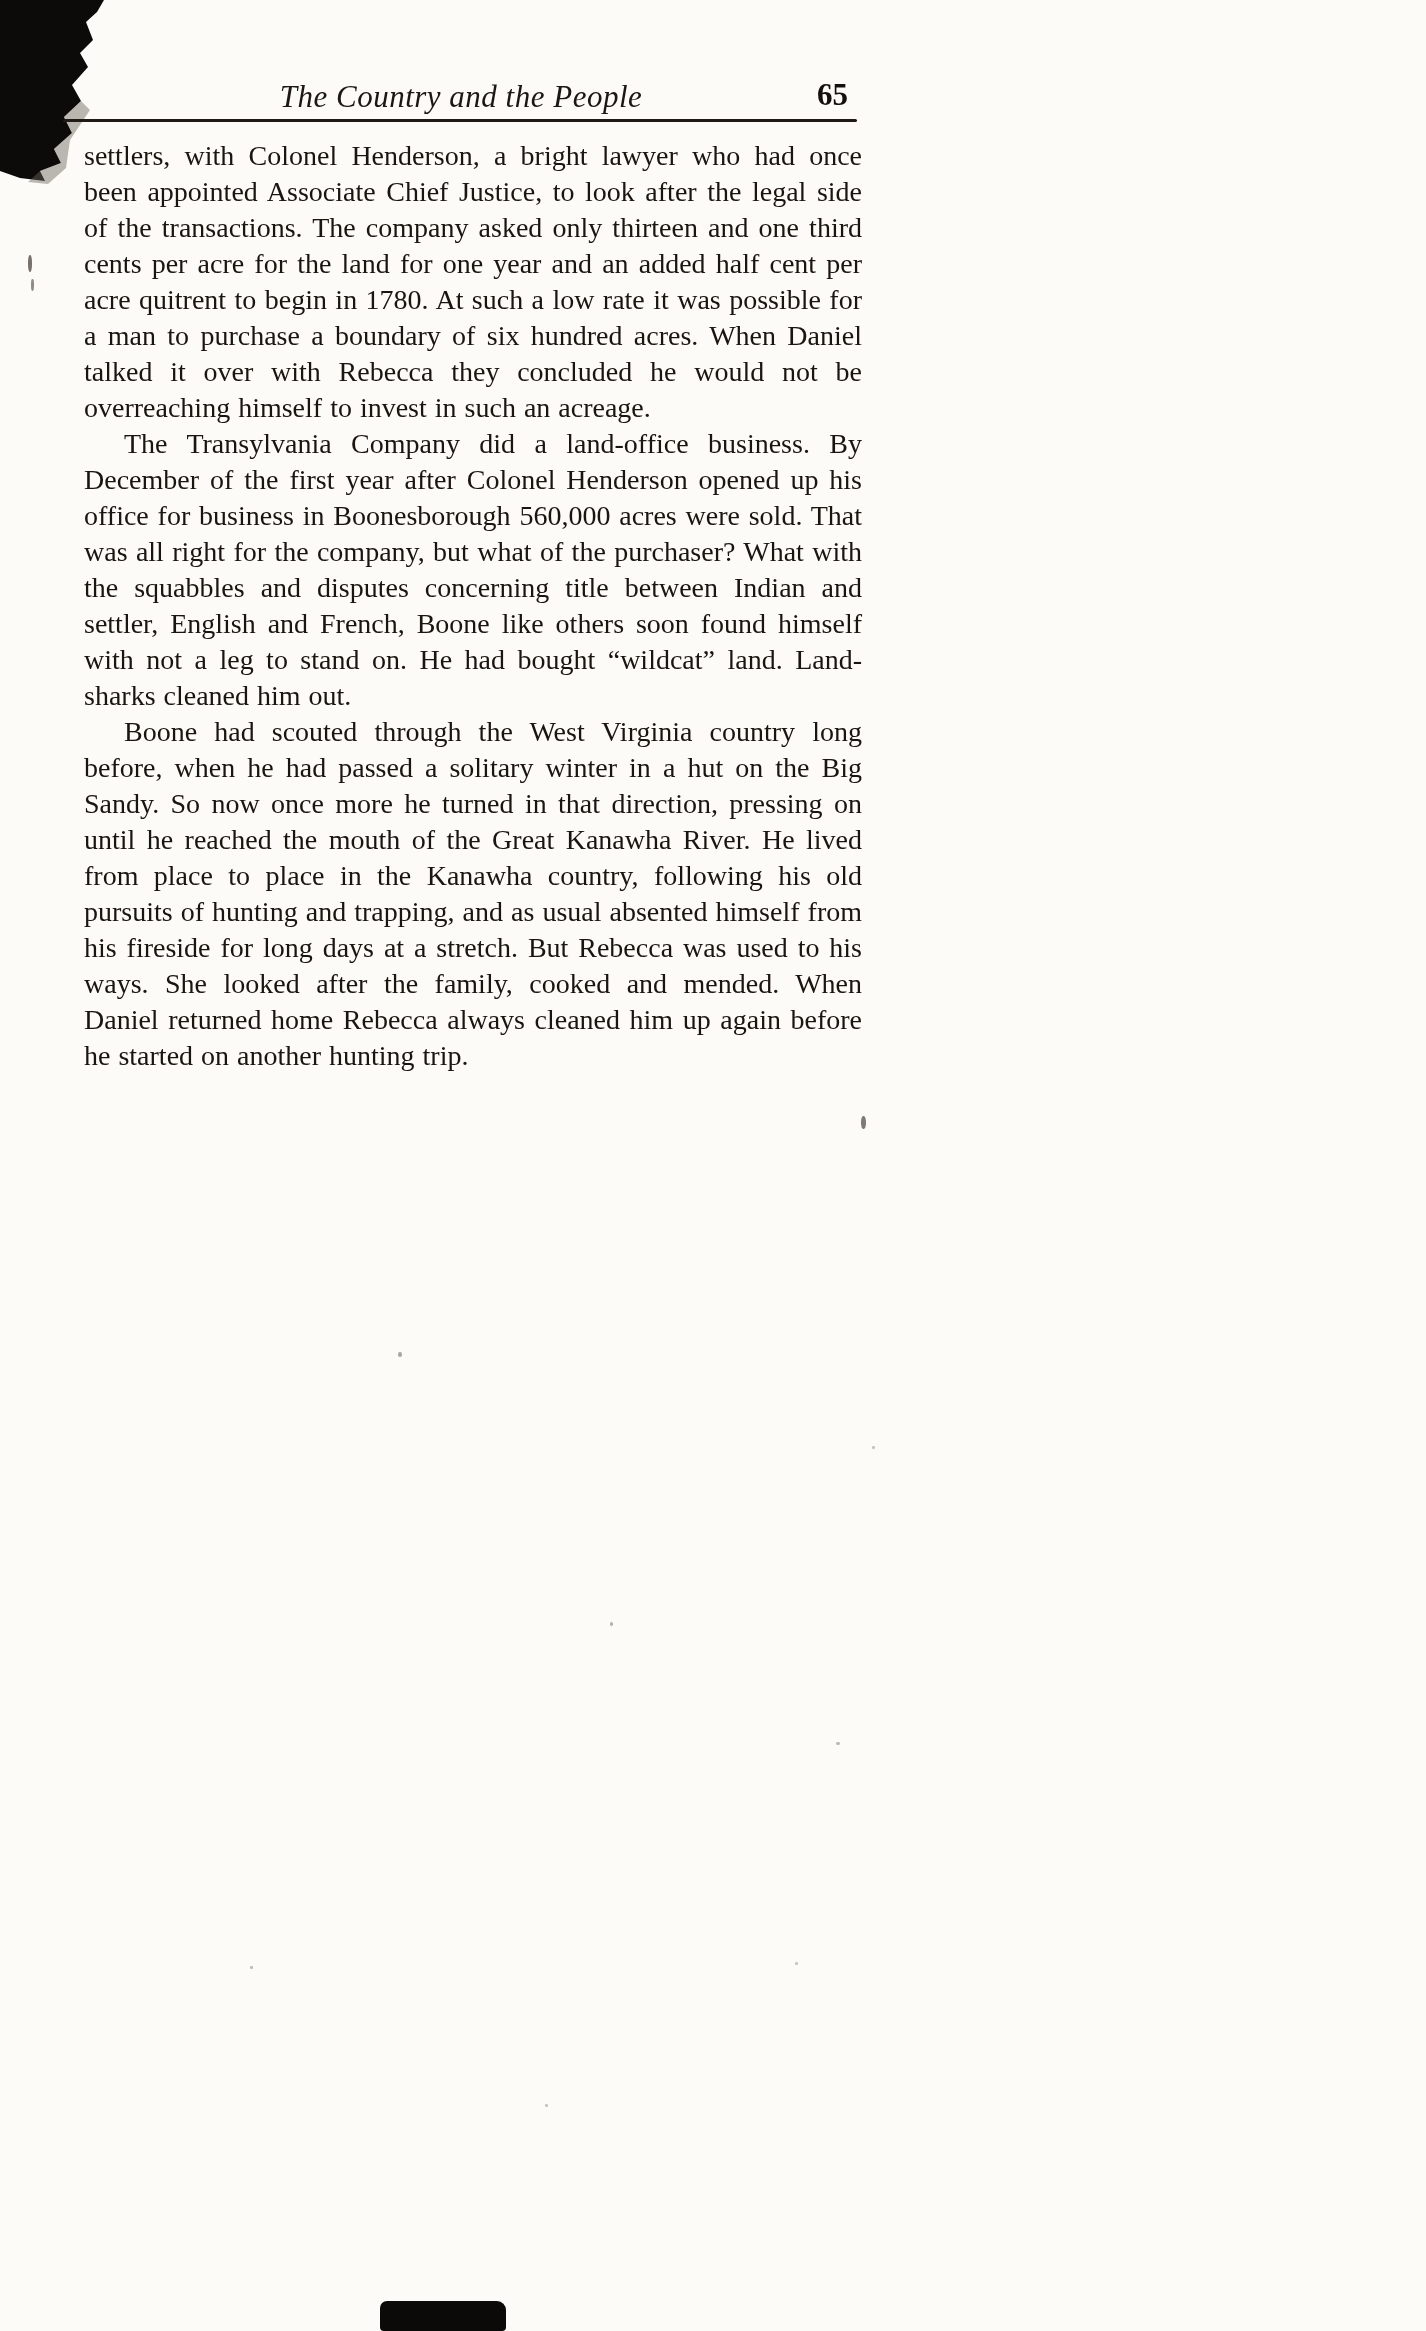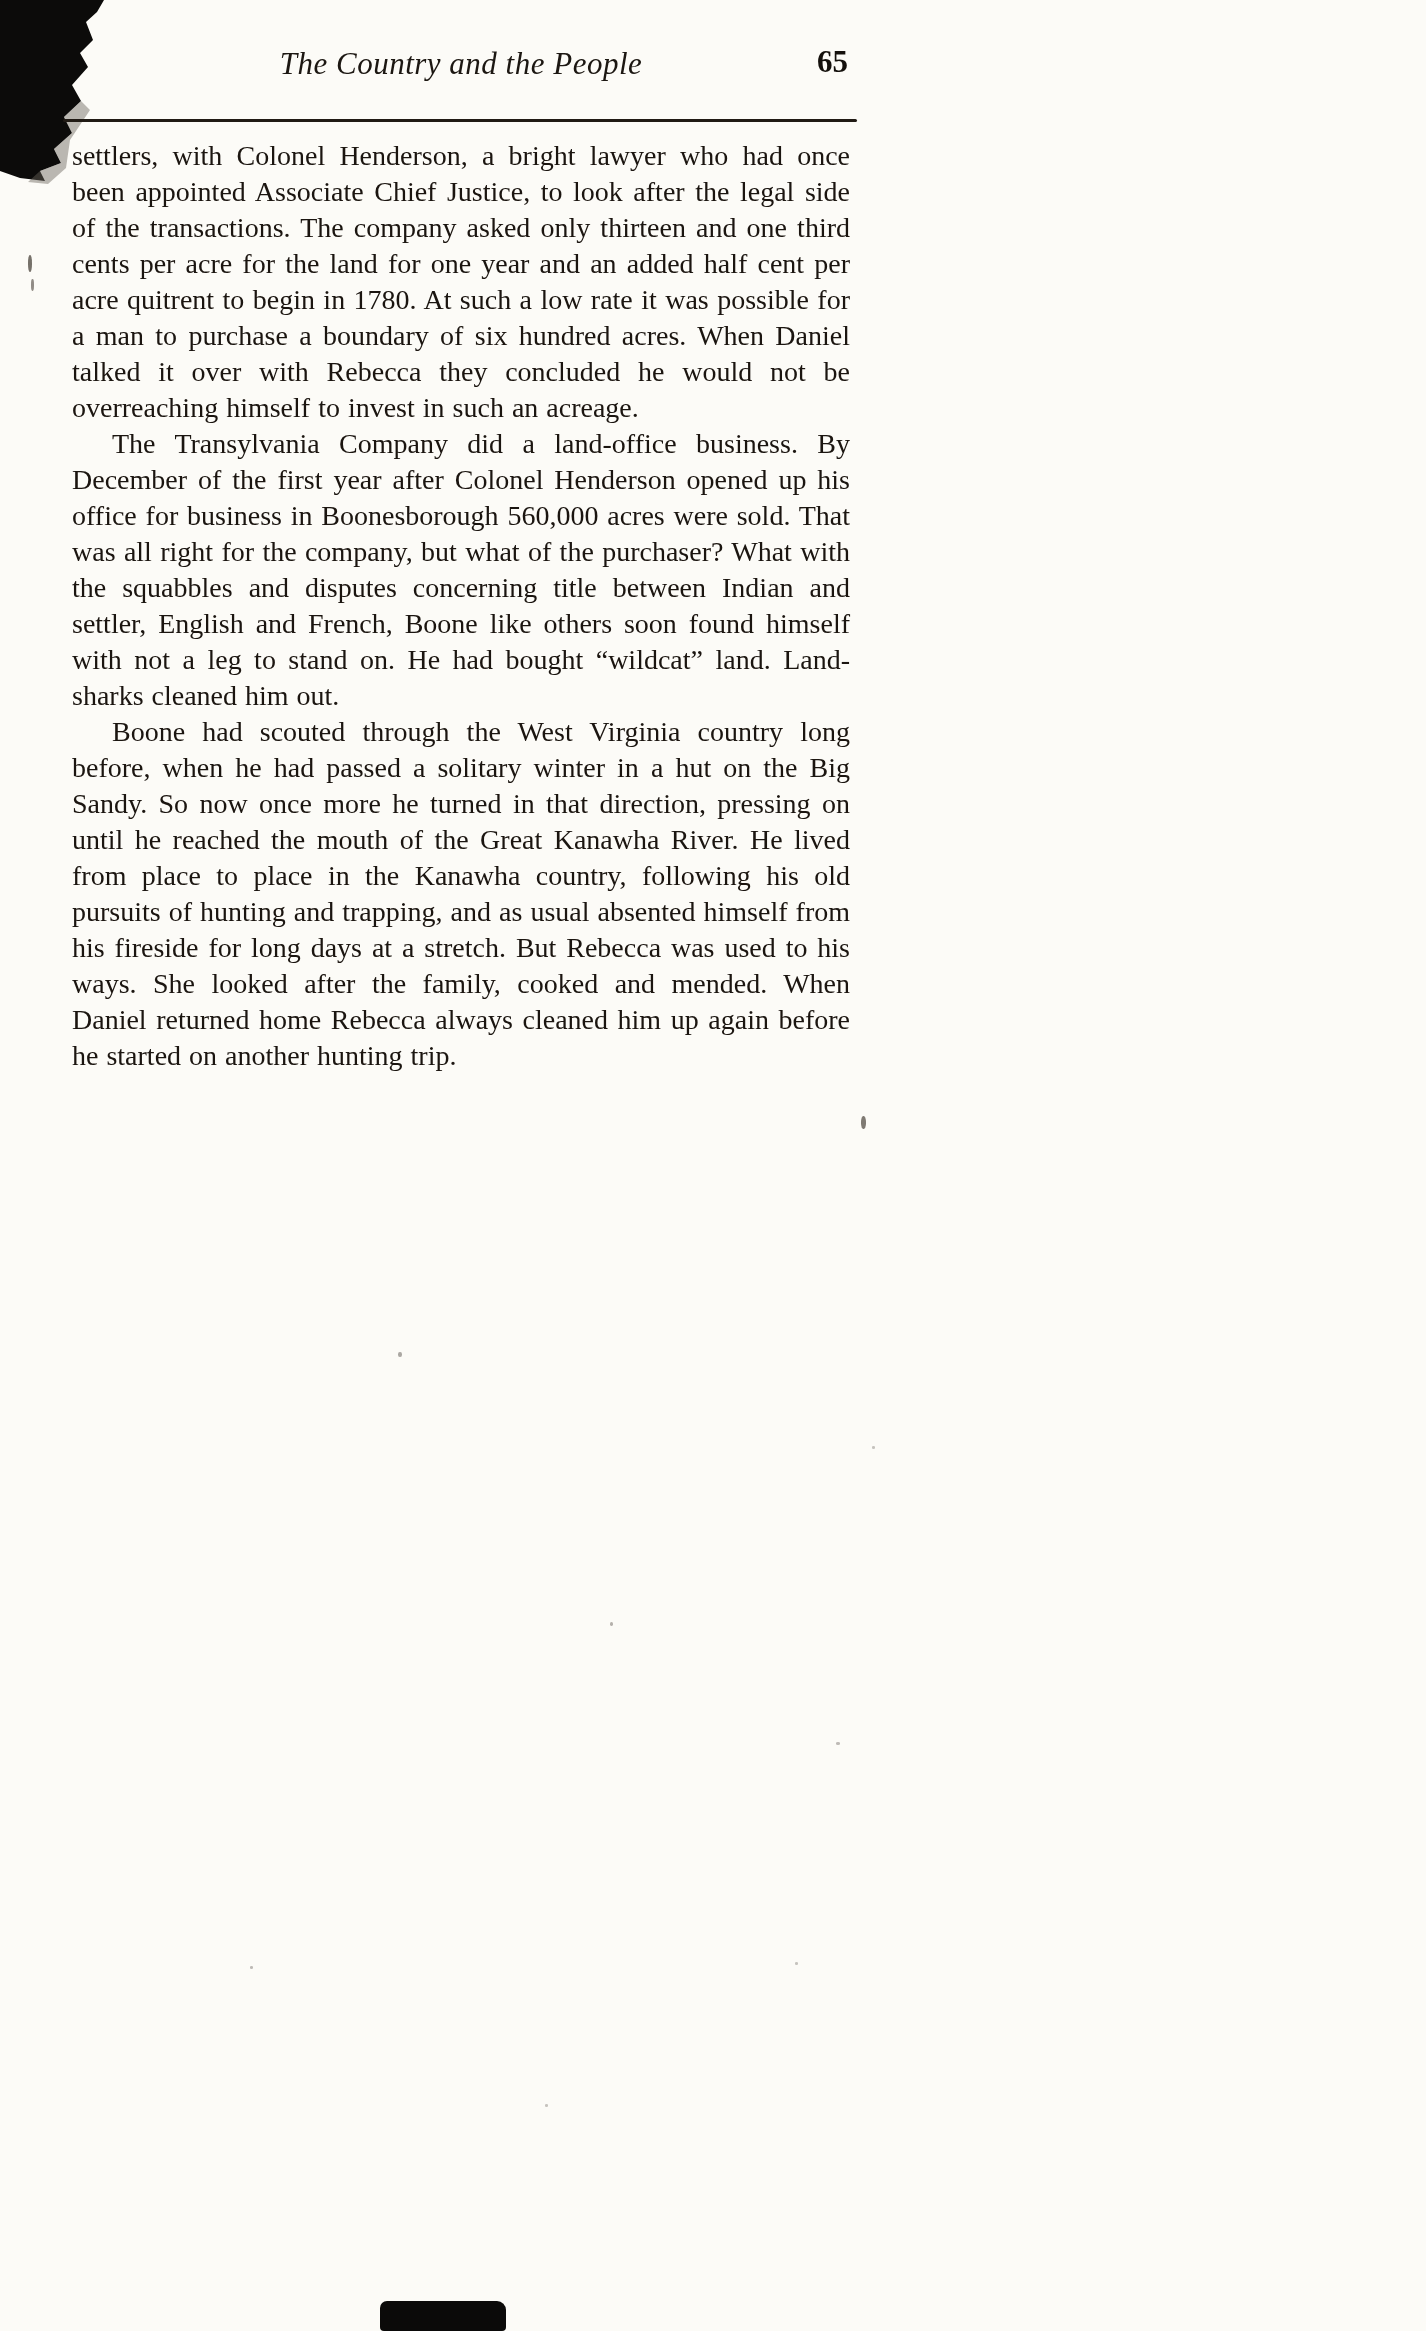--- a/index.html
+++ b/index.html
@@ -15,21 +15,21 @@
     background: #fcfbf7;
     overflow: hidden;
     font-family: "Liberation Serif", "DejaVu Serif", serif;
     color: #1b1510;
   }
 
   
   .running-header {
     position: absolute;
     left: 72px;
-    top: 46px;
+    top: 79px;
     width: 778px;
     height: 44px;
   }
   .header-title {
     display: block;
     width: 100%;
     text-align: center;
     font-style: italic;
     font-size: 31px;
     letter-spacing: 0.5px;
@@ -50,21 +50,21 @@
     top: 119px;
     width: 794px;
     height: 3px;
     background: #201a14;
     border-radius: 2px;
   }
 
   
   .body-text {
     position: absolute;
-    left: 72px;
+    left: 84px;
     top: 138px;
     width: 778px;
     font-size: 28px;
     line-height: 36px;
     text-align: justify;
     word-spacing: 1px;
   }
   .body-text p {
     margin: 0;
     padding: 0;

